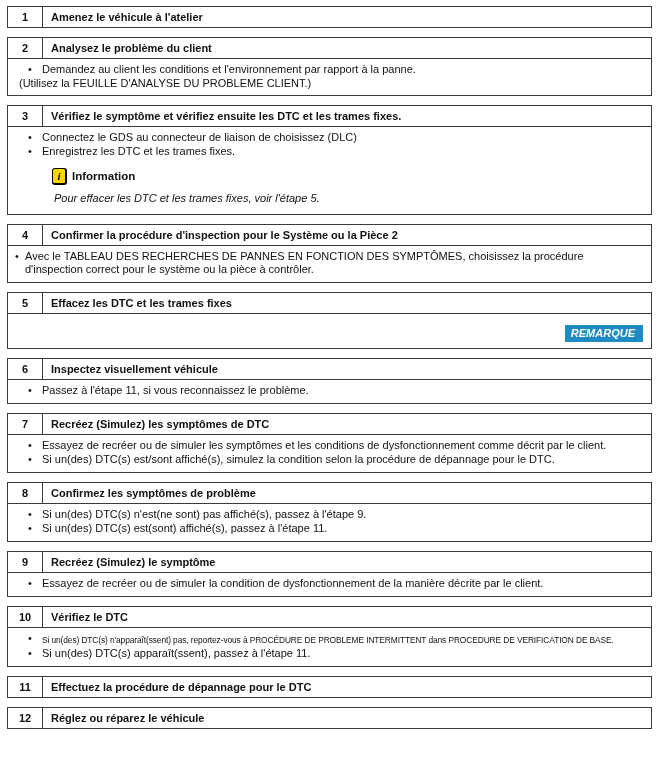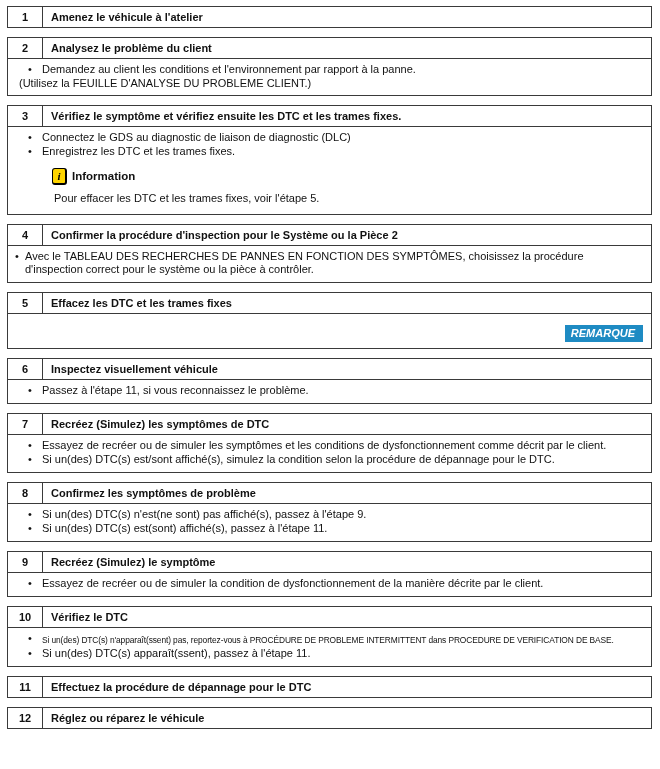--- a/index.html
+++ b/index.html
@@ -53,21 +53,21 @@
     background:#ffd500;
     border:1px solid #000000;
     border-right-width:2px;border-bottom-width:2px;
     border-radius:3px;
     font-family:"Liberation Serif","DejaVu Serif",serif;
     font-weight:bold;font-style:italic;
     font-size:11px;line-height:14px;text-align:center;
     color:#000;
   }
   .info-title{font-weight:bold;font-size:11.5px;margin-left:5px;}
-  .info-text{margin:7px 0 0 2px;font-size:11px;}
+  .info-text{font-style:italic;margin:7px 0 0 2px;font-size:11px;}
   .note-block{margin:8px 0 1px 40px;text-align:right;}
   .note-badge{
     display:inline-block;
     background:#1e8bc3;
     color:#ffffff;
     font-weight:bold;font-style:italic;
     font-size:11px;line-height:13px;
     padding:2px 8px 2px 6px;
   }
   .note-text{
@@ -104,21 +104,21 @@
   </div>
 
   <div class="step-box has-body">
     <div class="step-header">
       <div class="step-num">3</div>
       <div class="step-title">Vérifiez le symptôme et vérifiez ensuite les DTC et les trames fixes.</div>
     </div>
     <div class="step-body">
       <div class="bullet-row">
         <span class="dot">•</span>
-        <span class="btext">Connectez le GDS au diagnostic de liaison de diagnostic (DLC)</span>
+        <span class="btext">Connectez le GDS au connecteur de liaison de choisissez (DLC)</span>
       </div>
       <div class="bullet-row">
         <span class="dot">•</span>
         <span class="btext">Enregistrez les DTC et les trames fixes.</span>
       </div>
       <div class="info-block">
         <div class="info-head">
           <span class="info-icon">i</span>
           <span class="info-title">Information</span>
         </div>

